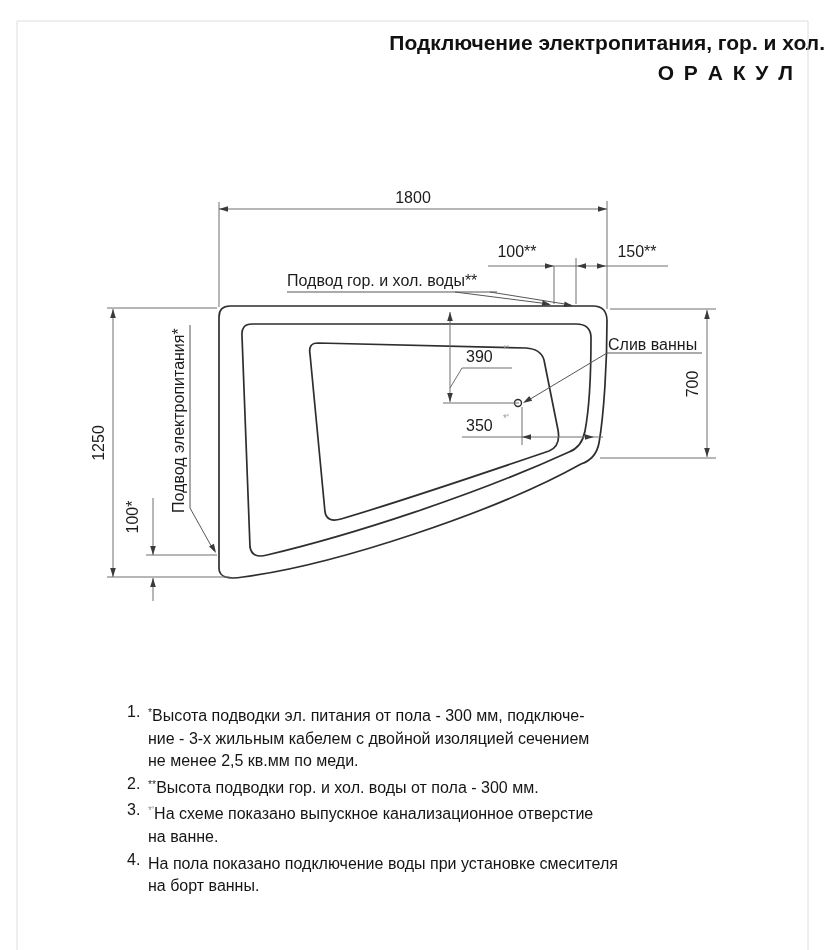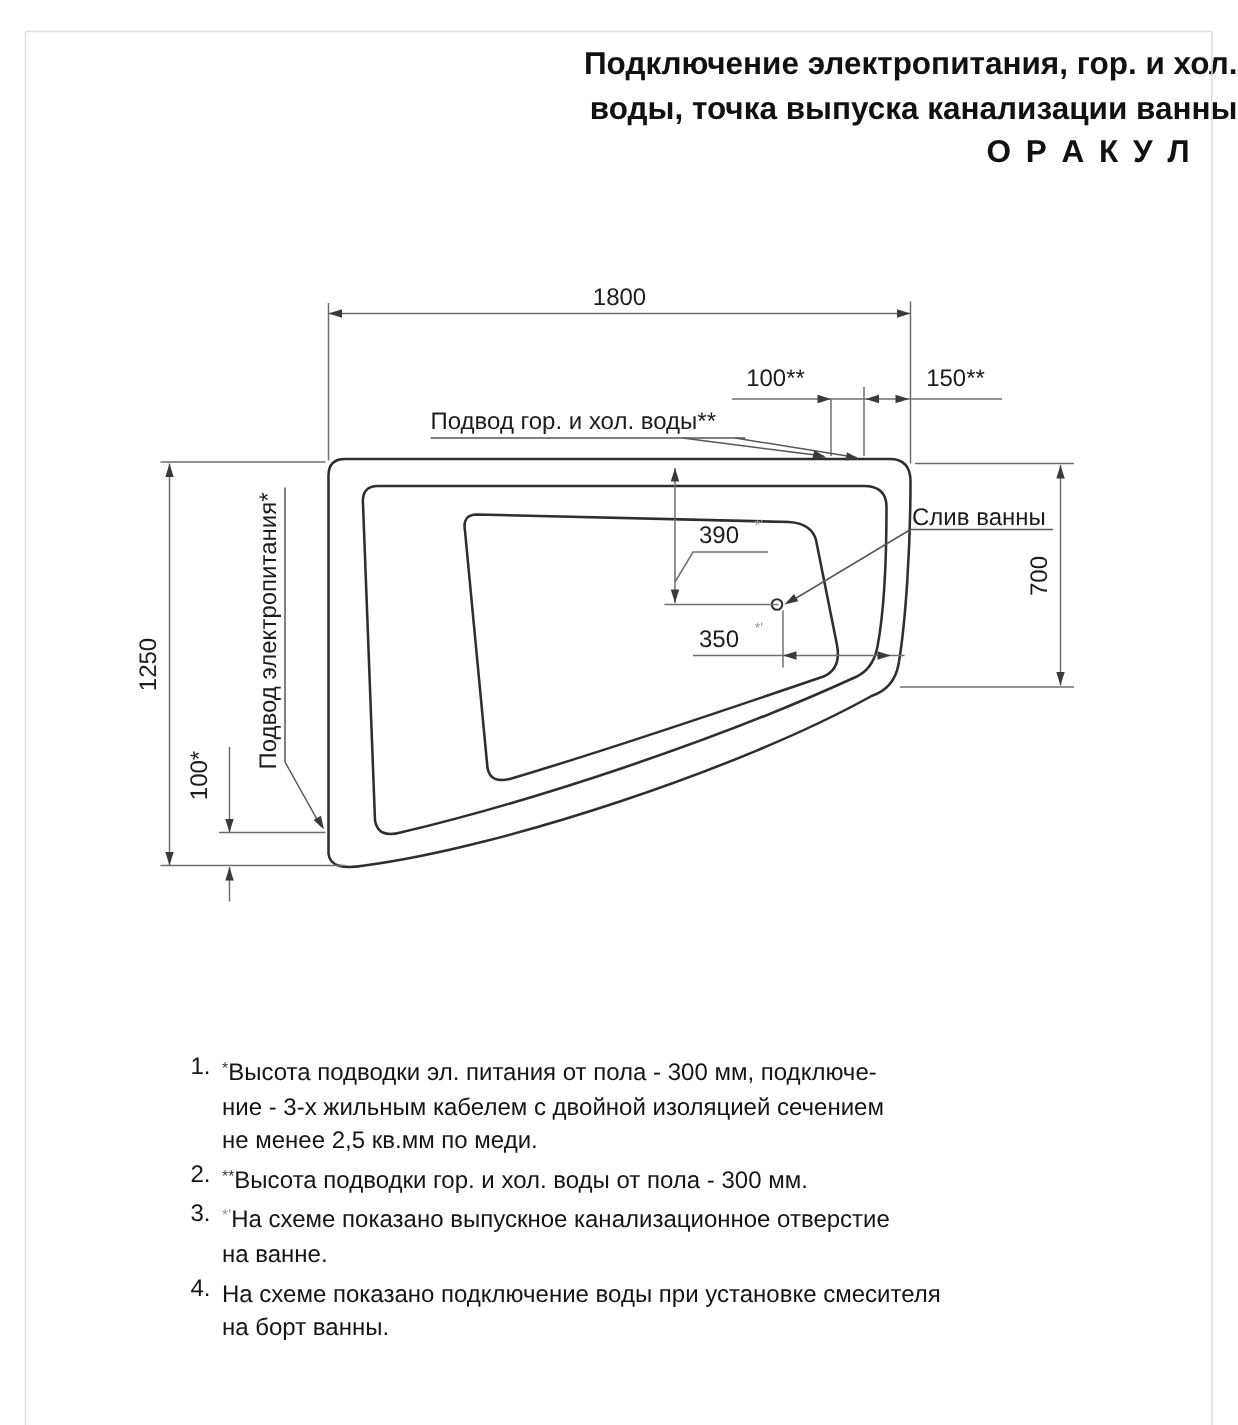--- a/index.html
+++ b/index.html
@@ -21,21 +21,20 @@
   .note-sup{font-size:10.5px;vertical-align:5px;color:#333;}
   .note:nth-child(3) .note-sup{color:#999;}
 </style>
 </head>
 <body>
 
 <div class="page">
 
   <div class="title">
     <div>Подключение электропитания, гор. и хол.</div>
-    <div>воды, точка выпуска канализации ванны</div>
     <div class="t3">О Р А К У Л</div>
   </div>
 
   <svg class="drawing-svg" width="825" height="950" viewBox="0 0 825 950">
 
     <g stroke="#dedede" stroke-width="1" fill="none">
       <path d="M 17,21 L 808,21 M 17,21 L 17,950 M 808,21 L 808,950"></path>
     </g>
 
     <g fill="none" stroke="#2e2e2e" stroke-width="1.7" stroke-linejoin="round">
@@ -149,18 +148,18 @@
       <span class="note-num">2.</span>
       <div class="note-body"><sup class="note-sup">**</sup><span class="note-text">Высота подводки гор. и хол. воды от пола - 300 мм.</span></div>
     </div>
     <div class="note">
       <span class="note-num">3.</span>
       <div class="note-body"><sup class="note-sup">*'</sup><span class="note-text">На схеме показано выпускное канализационное отверстие
 на ванне.</span></div>
     </div>
     <div class="note">
       <span class="note-num">4.</span>
-      <div class="note-body"><sup class="note-sup"></sup><span class="note-text">На схеме показано подключение воды при установке смесителя
+      <div class="note-body"><sup class="note-sup"></sup><span class="note-text">На пола показано подключение воды при установке смесителя
 на борт ванны.</span></div>
     </div>
   </div>
 
 </div>
 
 </body></html>

